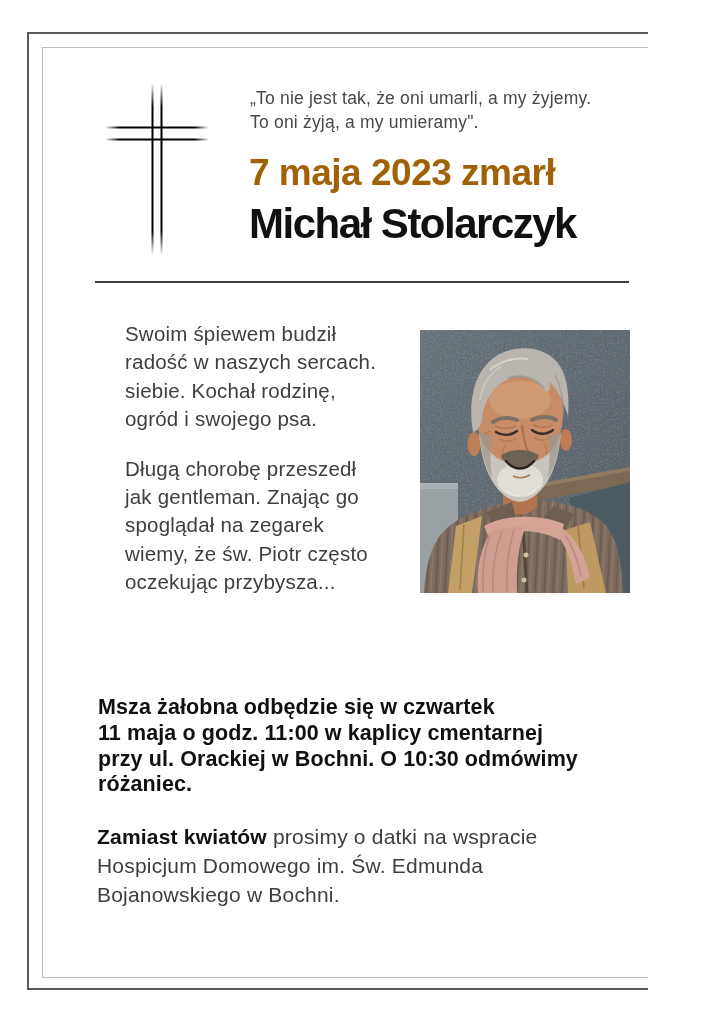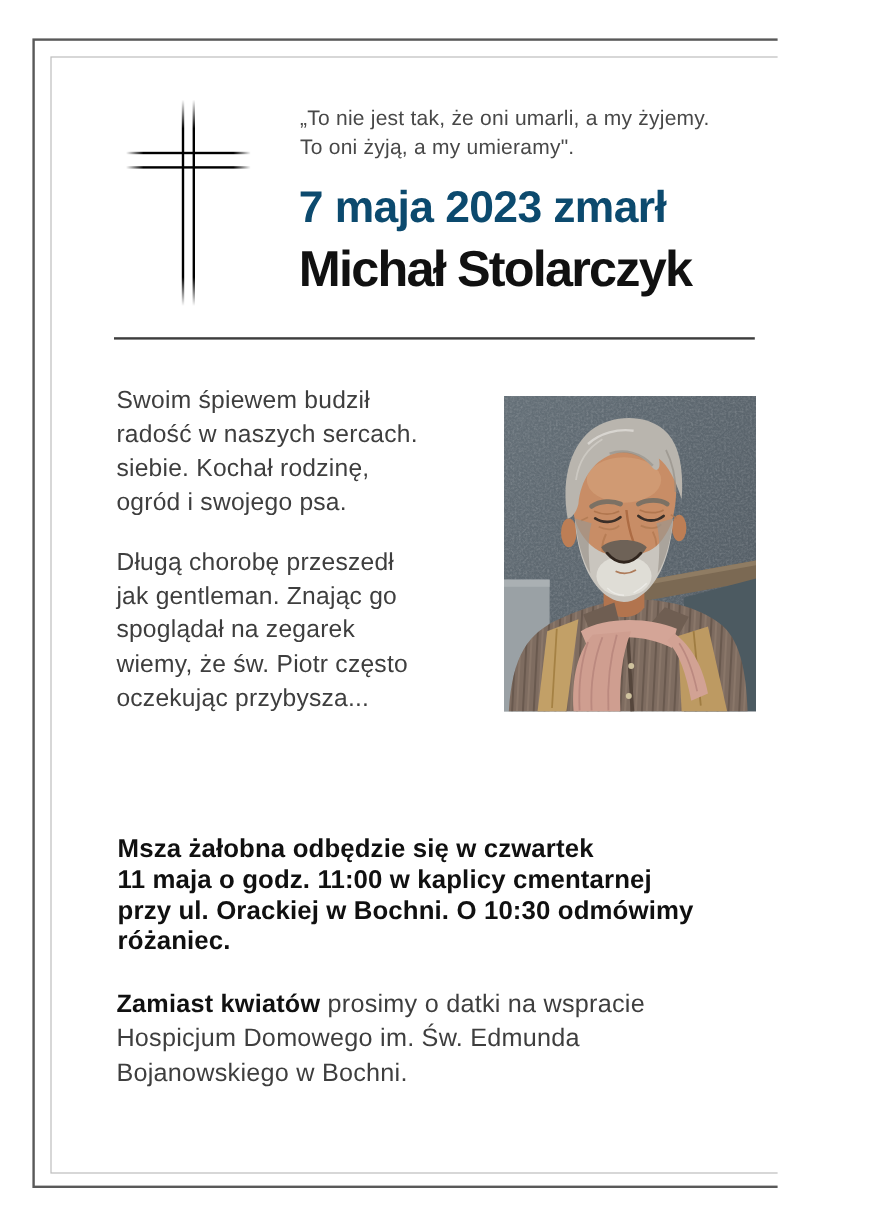--- a/index.html
+++ b/index.html
@@ -16,38 +16,38 @@
     border:1px solid #bdbdbd;
   }
   .cross-wrap{position:absolute;left:105px;top:83px;width:104px;height:172px;}
   .quote{
     position:absolute;left:250px;top:87px;
     font-size:17.5px;line-height:23.5px;color:#484848;letter-spacing:0.2px;
   }
   .quote .line{white-space:nowrap;}
   .date-line{
     position:absolute;left:249px;top:150px;
-    font-size:37px;line-height:46px;font-weight:700;color:#0c4a6e;letter-spacing:-0.5px;
+    font-size:37px;line-height:46px;font-weight:700;color:#a16207;letter-spacing:-0.5px;
     white-space:nowrap;
   }
   .deceased-name{
     position:absolute;left:249px;top:200px;
     font-size:42px;line-height:48px;font-weight:800;color:#111111;letter-spacing:-1.5px;
     white-space:nowrap;
   }
   .title-divider{
     position:absolute;left:95px;top:281px;width:534px;height:2px;background:#3d3d3d;
   }
   .memorial{
     position:absolute;left:97px;top:320px;
     font-size:20.5px;line-height:28.3px;color:#3e3e3e;letter-spacing:0.2px;
   }
   .memorial .para{margin:0 0 21.5px 0;}
   .memorial .para:last-child{margin-bottom:0;}
-  .memorial .line{white-space:nowrap;}
+  .memorial .line{white-space:nowrap;margin-left:28px;}
   .photo{
     position:absolute;left:420px;top:330px;width:210px;height:263px;
   }
   .photo svg{display:block;width:210px;height:263px;}
   .announcement{
     position:absolute;left:98px;top:695px;
     font-size:21.5px;line-height:25.8px;font-weight:700;color:#101010;letter-spacing:0.1px;
   }
   .announcement .line{white-space:nowrap;}
   .donation{

